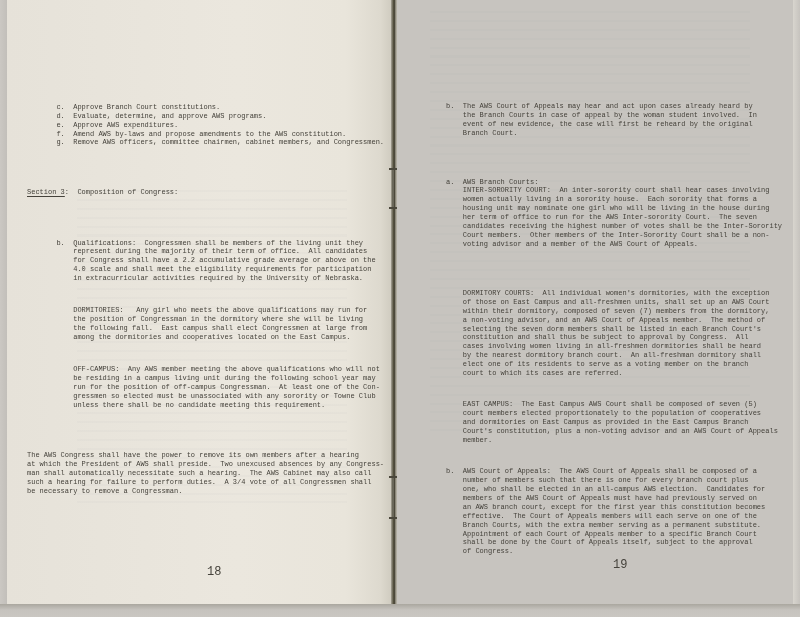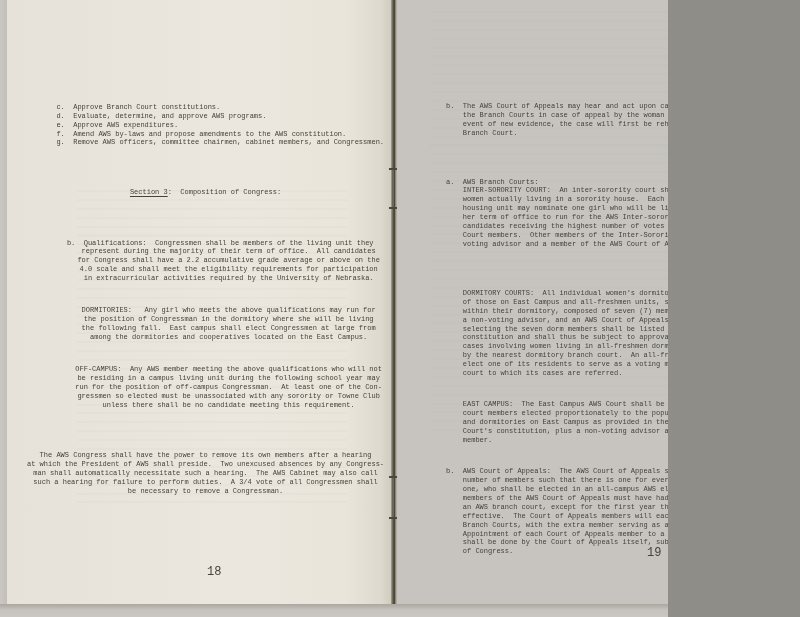--- a/index.html
+++ b/index.html
@@ -1,33 +1,33 @@
 <!DOCTYPE html>
 <html><head>
 <meta charset="utf-8">
 <style>
   html,body{margin:0;padding:0;background:#8f8d88;}
-  .scan{position:relative;width:668px;height:617px;background:#c7c4bf;overflow:hidden;
+  .scan{position:relative;width:800px;height:617px;background:#c7c4bf;overflow:hidden;
         font-family:"Liberation Mono","DejaVu Sans Mono",monospace;}
   .page{position:absolute;top:0;height:606px;}
   .page-left{left:7px;width:385px;
     background:linear-gradient(90deg,#e6e2d9 0%,#ebe7de 60%,#e9e5db 88%,#ddd9ce 97%,#cfcbbf 100%);}
   .page-right{left:397px;width:396px;
     background:linear-gradient(90deg,#d7d3c8 0%,#ecw 3%,#eeeae0 6%,#f0ece2 55%,#ece8de 96%,#e2ded4 100%);}
   .gutter{position:absolute;left:391px;top:0;width:6px;height:606px;
     background:linear-gradient(90deg,#a8a497 0%,#56523f 40%,#3f3c2e 55%,#8a8678 75%,#c2beb2 100%);}
   .textcol{position:absolute;white-space:pre;font-size:7px;line-height:8.9px;color:#45423b;}
   .textcol-left{left:20px;top:85px;}
   .textcol-right{left:28px;top:84px;}
-  .page-left .block + .block{margin-top:5.5px;text-align:center;}
+  .page-left .block + .block{margin-top:5.5px;}
   .page-right .block + .block{margin-top:4.5px;}
   .u{text-decoration:underline;text-underline-offset:1.5px;}
   .pagenum{position:absolute;font-size:12px;color:#45423b;}
   .pn-left{left:200px;top:565px;}
-  .pn-right{left:216px;top:546px;margin-left:34px;}
+  .pn-right{left:216px;top:558px;}
   .staple{position:absolute;left:389px;width:8px;}
   .staple::before{content:"";position:absolute;left:3px;top:0;width:1.6px;height:100%;background:#6a6759;}
   .tick{position:absolute;left:0;width:8px;height:1.8px;background:#4a473b;}
   .tick.t{top:-1px;} .tick.b{bottom:-1px;}
   .st1{top:169px;height:39px;} .st2{top:477px;height:41px;}
   .edge-left{position:absolute;left:0;top:0;width:7px;height:617px;
     background:linear-gradient(90deg,#cbc8c3,#c2bfba);}
   .edge-right{position:absolute;left:793px;top:0;width:7px;height:617px;
     background:linear-gradient(90deg,#d8d5ce,#c6c3be);}
   .edge-bottom{position:absolute;left:0;top:604px;width:800px;height:13px;

